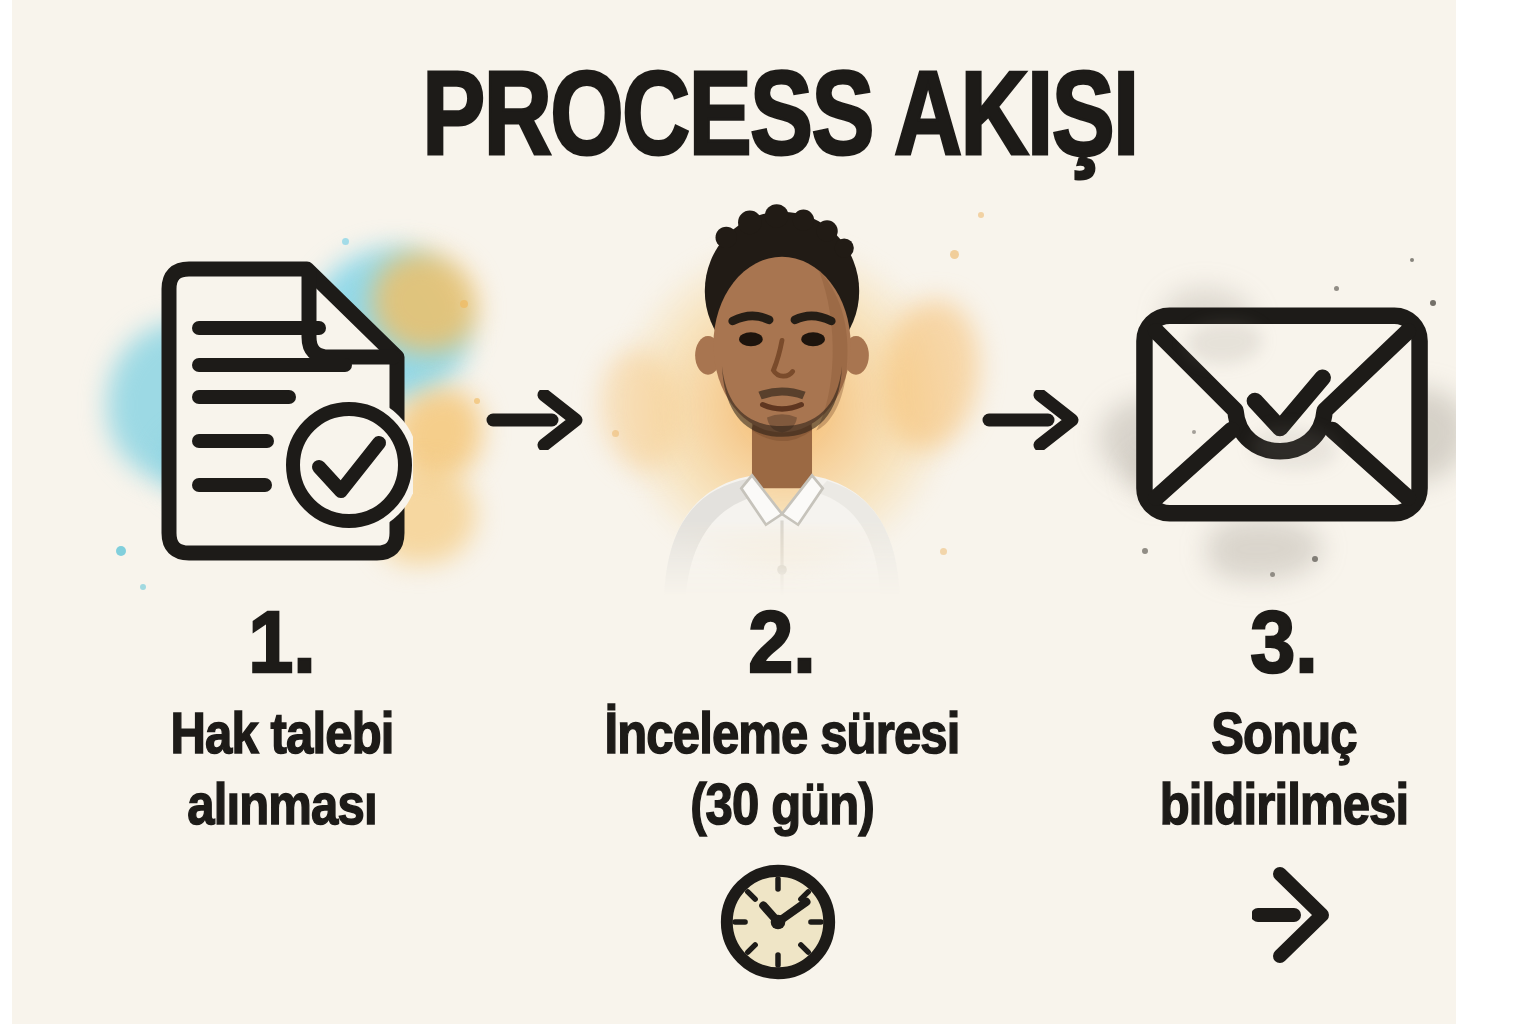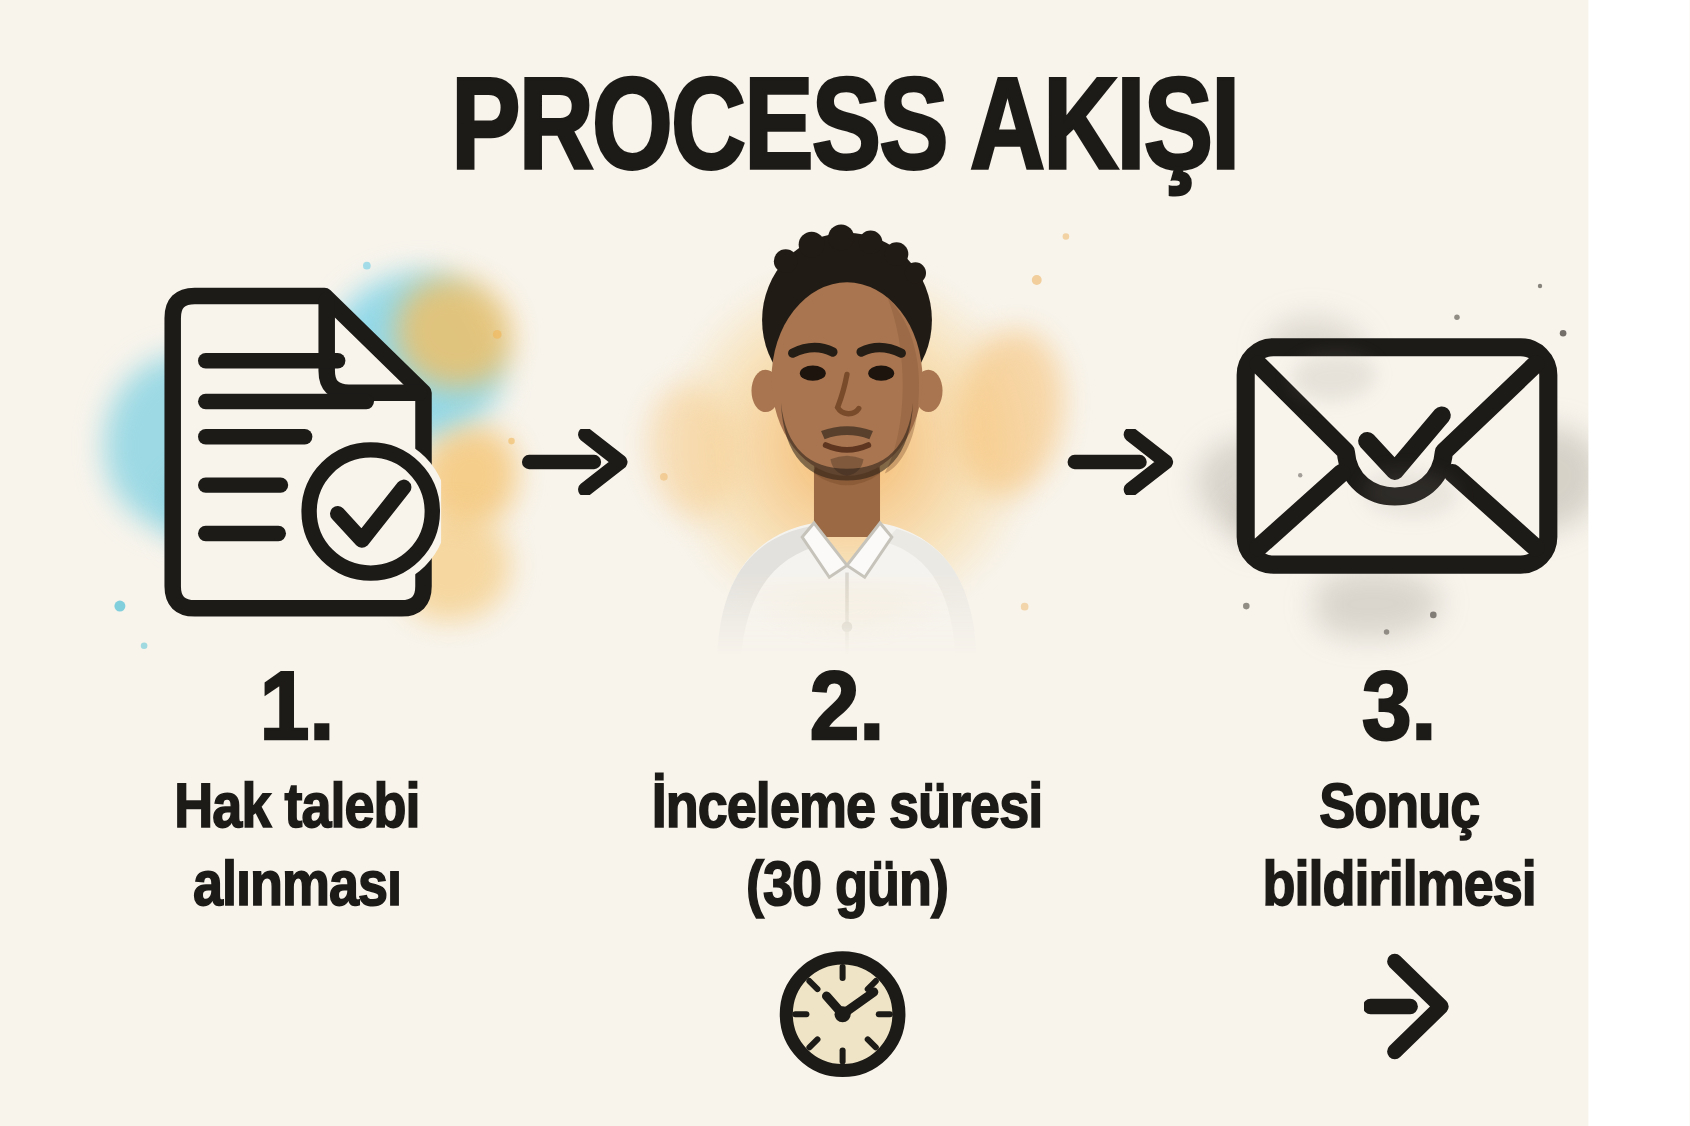--- a/index.html
+++ b/index.html
@@ -1,20 +1,21 @@
 <!DOCTYPE html>
 <html style="--background: #f8f4ec; --ink: #1d1b18; --watercolor-blue: #7fd2e2; --watercolor-amber: #f3bd67; --watercolor-gray: #a9a299; --clock-face: #efe5c6; --skin: #a87550; --hair: #211b15; --shirt: #f5f3ef;"><head>
 <meta charset="utf-8">
 <style>
   html,body{margin:0;padding:0;}
   #canvas{
     position:relative; width:1444px; height:1024px; overflow:hidden;
     background:var(--background,#f8f4ec);
     font-family:"Liberation Sans","DejaVu Sans",sans-serif;
     color:var(--ink,#1d1b18);
+    margin-left:12px;
   }
   
   .title{
     position:absolute; top:54px; left:0; width:1536px; text-align:center;
     font-size:118px; font-weight:bold; letter-spacing:-2px; line-height:1;
     -webkit-text-stroke:3px var(--ink,#1d1b18);
     transform:scaleX(.80);
   }
   .step-number{
     position:absolute; top:598px; width:400px; text-align:center;

